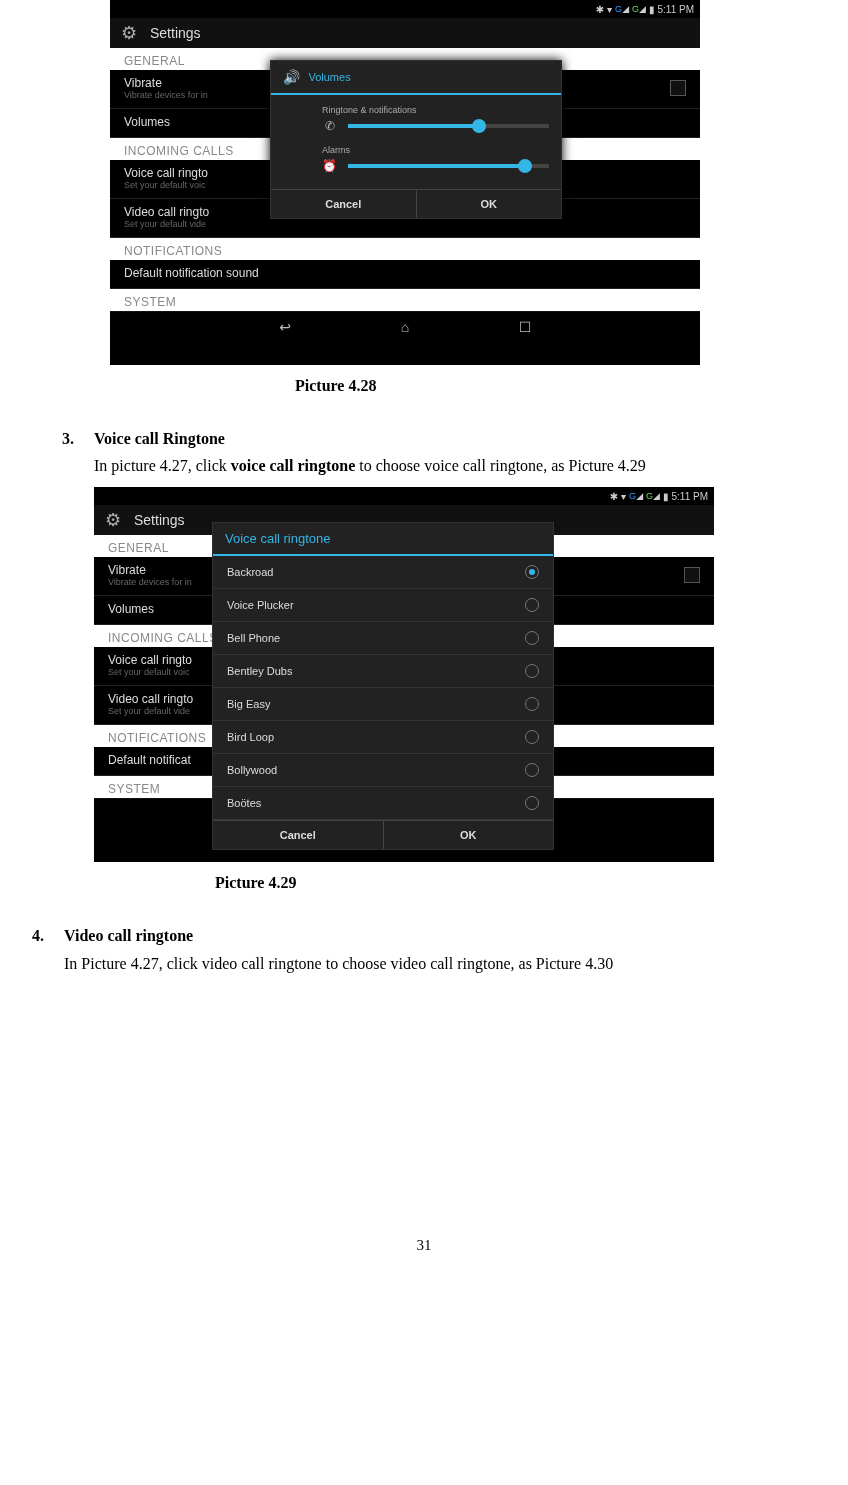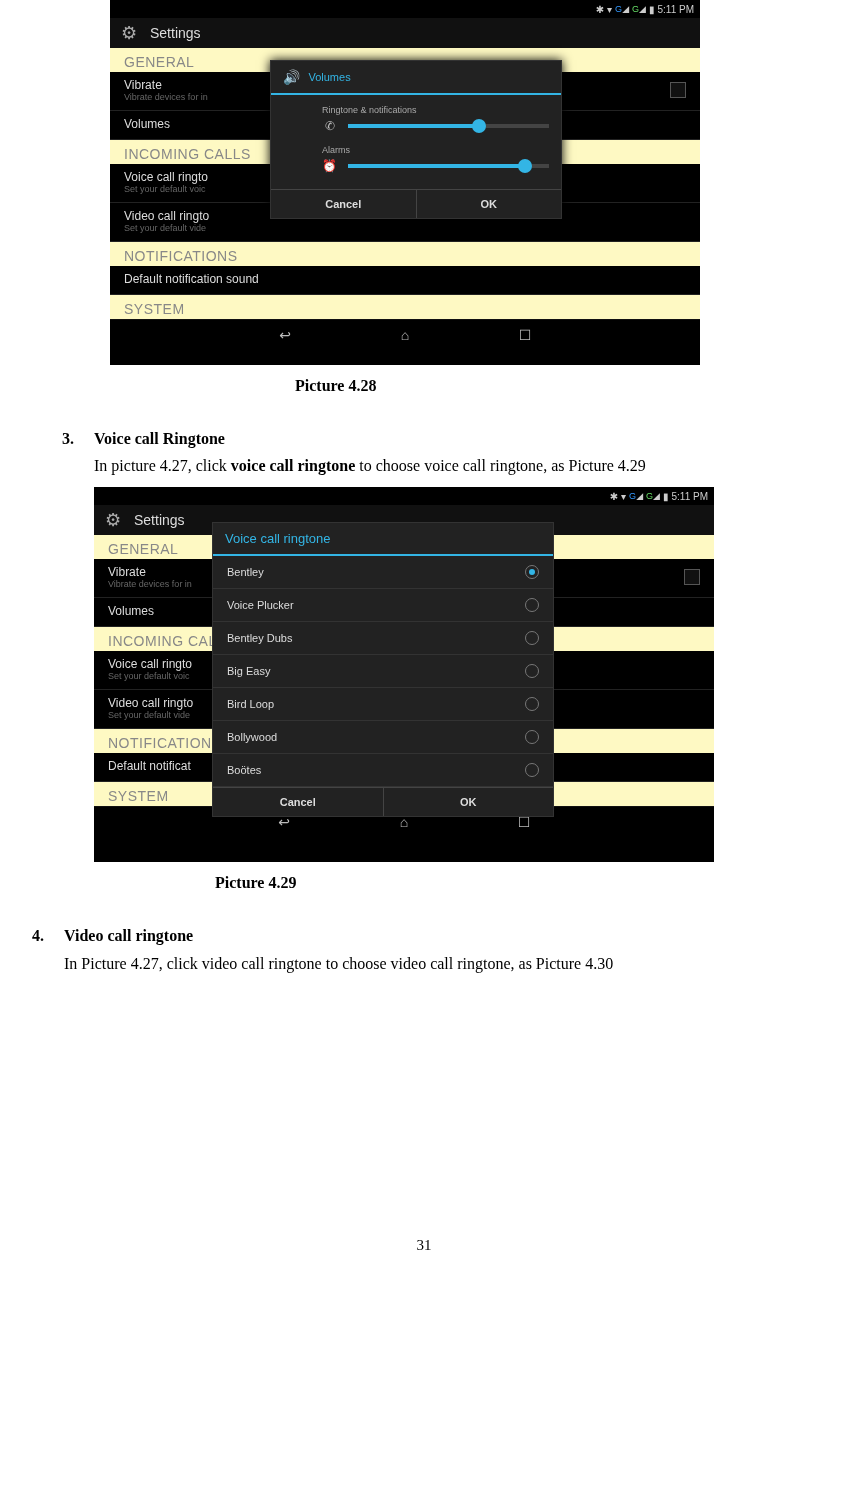--- a/index.html
+++ b/index.html
@@ -49,23 +49,23 @@
     font-size: 14px;
     color: #ddd;
   }
   .gear {
     width: 22px; height: 22px;
     display: inline-flex; align-items: center; justify-content: center;
     font-size: 18px; color: #aaa;
   }
   .section-label {
     color: #888;
-    font-size: 14px;
+    font-size: 12px;
     padding: 6px 14px 2px;
-    background: #fef9c3;
+    background: #ffffff;
     letter-spacing: 0.5px;
   }
   .row {
     padding: 6px 14px 8px;
     border-bottom: 1px solid #222;
     background: #000;
   }
   .row .title { color: #ddd; font-size: 12px; }
   .row .sub { color: #666; font-size: 9px; }
   .row.with-check { display: flex; justify-content: space-between; align-items: center; }
@@ -322,25 +322,29 @@
     <div class="navbar">
       <span class="navicon">↩</span>
       <span class="navicon">⌂</span>
       <span class="navicon">☐</span>
     </div>
 
     <div class="dialog-ring">
       <div class="head">Voice call ringtone</div>
       <div id="ringtone-items">
           <div class="item">
-            <span>Bentley</span>
+            <span>Backroad</span>
             <span class="radio checked"></span>
           </div>
           <div class="item">
             <span>Voice Plucker</span>
+            <span class="radio"></span>
+          </div>
+          <div class="item">
+            <span>Bell Phone</span>
             <span class="radio"></span>
           </div>
           <div class="item">
             <span>Bentley Dubs</span>
             <span class="radio"></span>
           </div>
           <div class="item">
             <span>Big Easy</span>
             <span class="radio"></span>
           </div>

